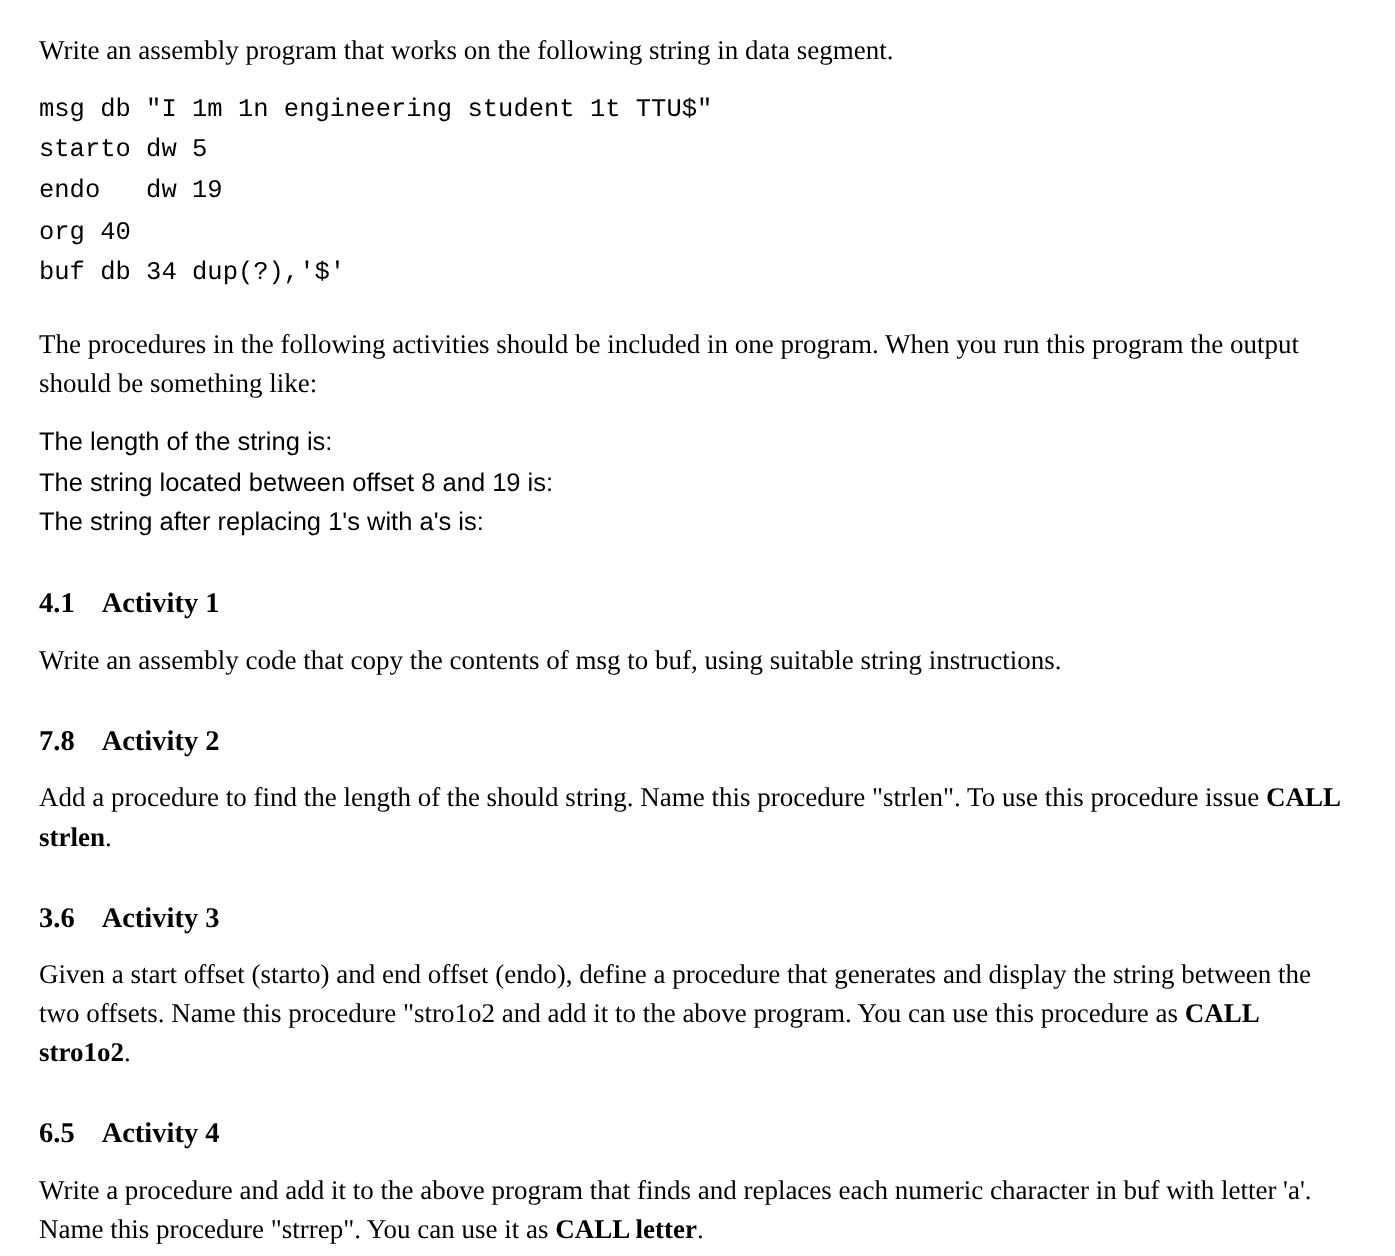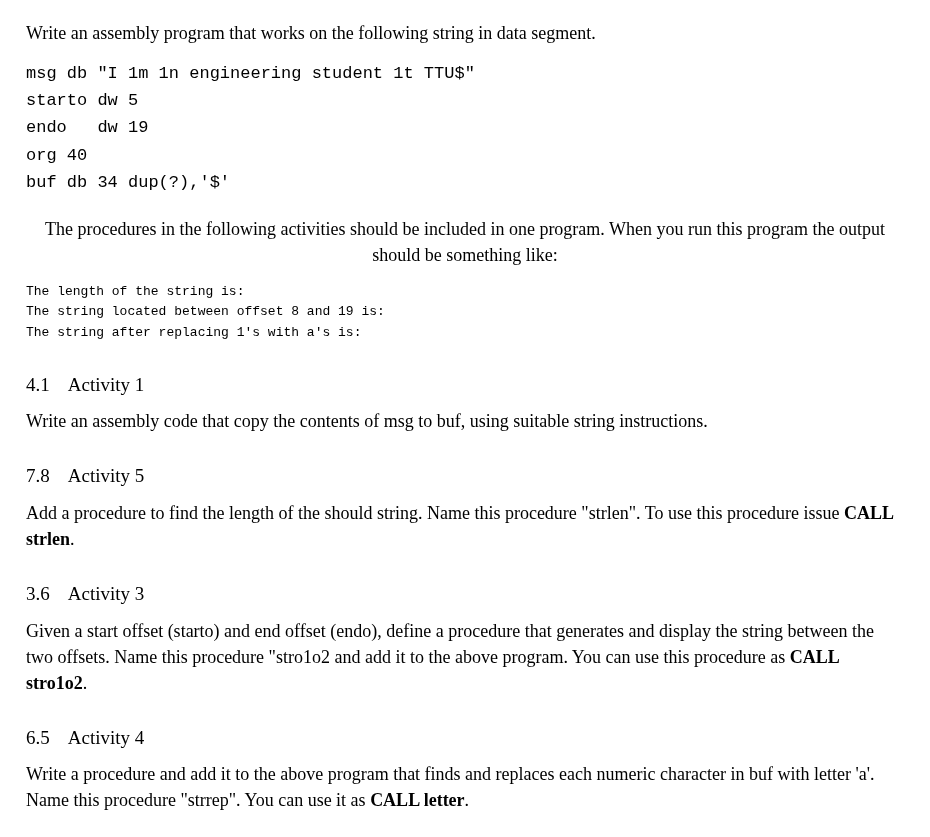--- a/index.html
+++ b/index.html
@@ -20,40 +20,39 @@
       margin-bottom: 6px;
     }
     .code-block {
       font-family: "Courier New", Courier, monospace;
       white-space: pre;
       font-size: 17px;
       margin: 14px 0 18px 0;
       line-height: 1.6;
     }
     .output-block {
-      font-family: Liberation Mono, monospace;
+      font-family: Liberation Sans, sans-serif;
       white-space: pre;
-      font-size: 13px;
+      font-size: 17px;
       margin: 14px 0 20px 0;
       line-height: 1.55;
     }
     h3 {
       font-family: "Times New Roman", Times, serif;
-      font-weight: normal;
+      font-weight: bold;
       font-size: 19px;
       margin-top: 28px;
       margin-bottom: 10px;
     }
     h3 .sec-num {
       margin-right: 18px;
     }
     .para-spaced {
       margin-top: 20px;
       margin-bottom: 4px;
-      text-align: center;
     }
     strong {
       font-weight: bold;
     }
   </style>
 </head>
 <body>
 
 <p>Write an assembly program that works on the following string in data segment.</p>
 
@@ -68,21 +67,21 @@
 <div class="output-block"><span>The length of the string is:</span>
 <span>The string located between offset 8 and 19 is:</span>
 <span>The string after replacing 1's with a's is:</span></div>
 
 <h3>
   <span class="sec-num">4.1</span><span>Activity 1</span>
 </h3>
 <p>Write an assembly code that copy the contents of msg to buf, using suitable string instructions.</p>
 
 <h3>
-  <span class="sec-num">7.8</span><span>Activity 5</span>
+  <span class="sec-num">7.8</span><span>Activity 2</span>
 </h3>
 <p>
   <span>Add a procedure to find the length of the should string. Name this procedure "strlen". To use this procedure issue </span><strong>CALL strlen</strong><span>.</span>
 </p>
 
 <h3>
   <span class="sec-num">3.6</span><span>Activity 3</span>
 </h3>
 <p>
   <span>Given a start offset (starto) and end offset (endo), define a procedure that generates and display the string between the two offsets. Name this procedure "stro1o2 and add it to the above program. You can use this procedure as </span><strong>CALL stro1o2</strong><span>.</span>

